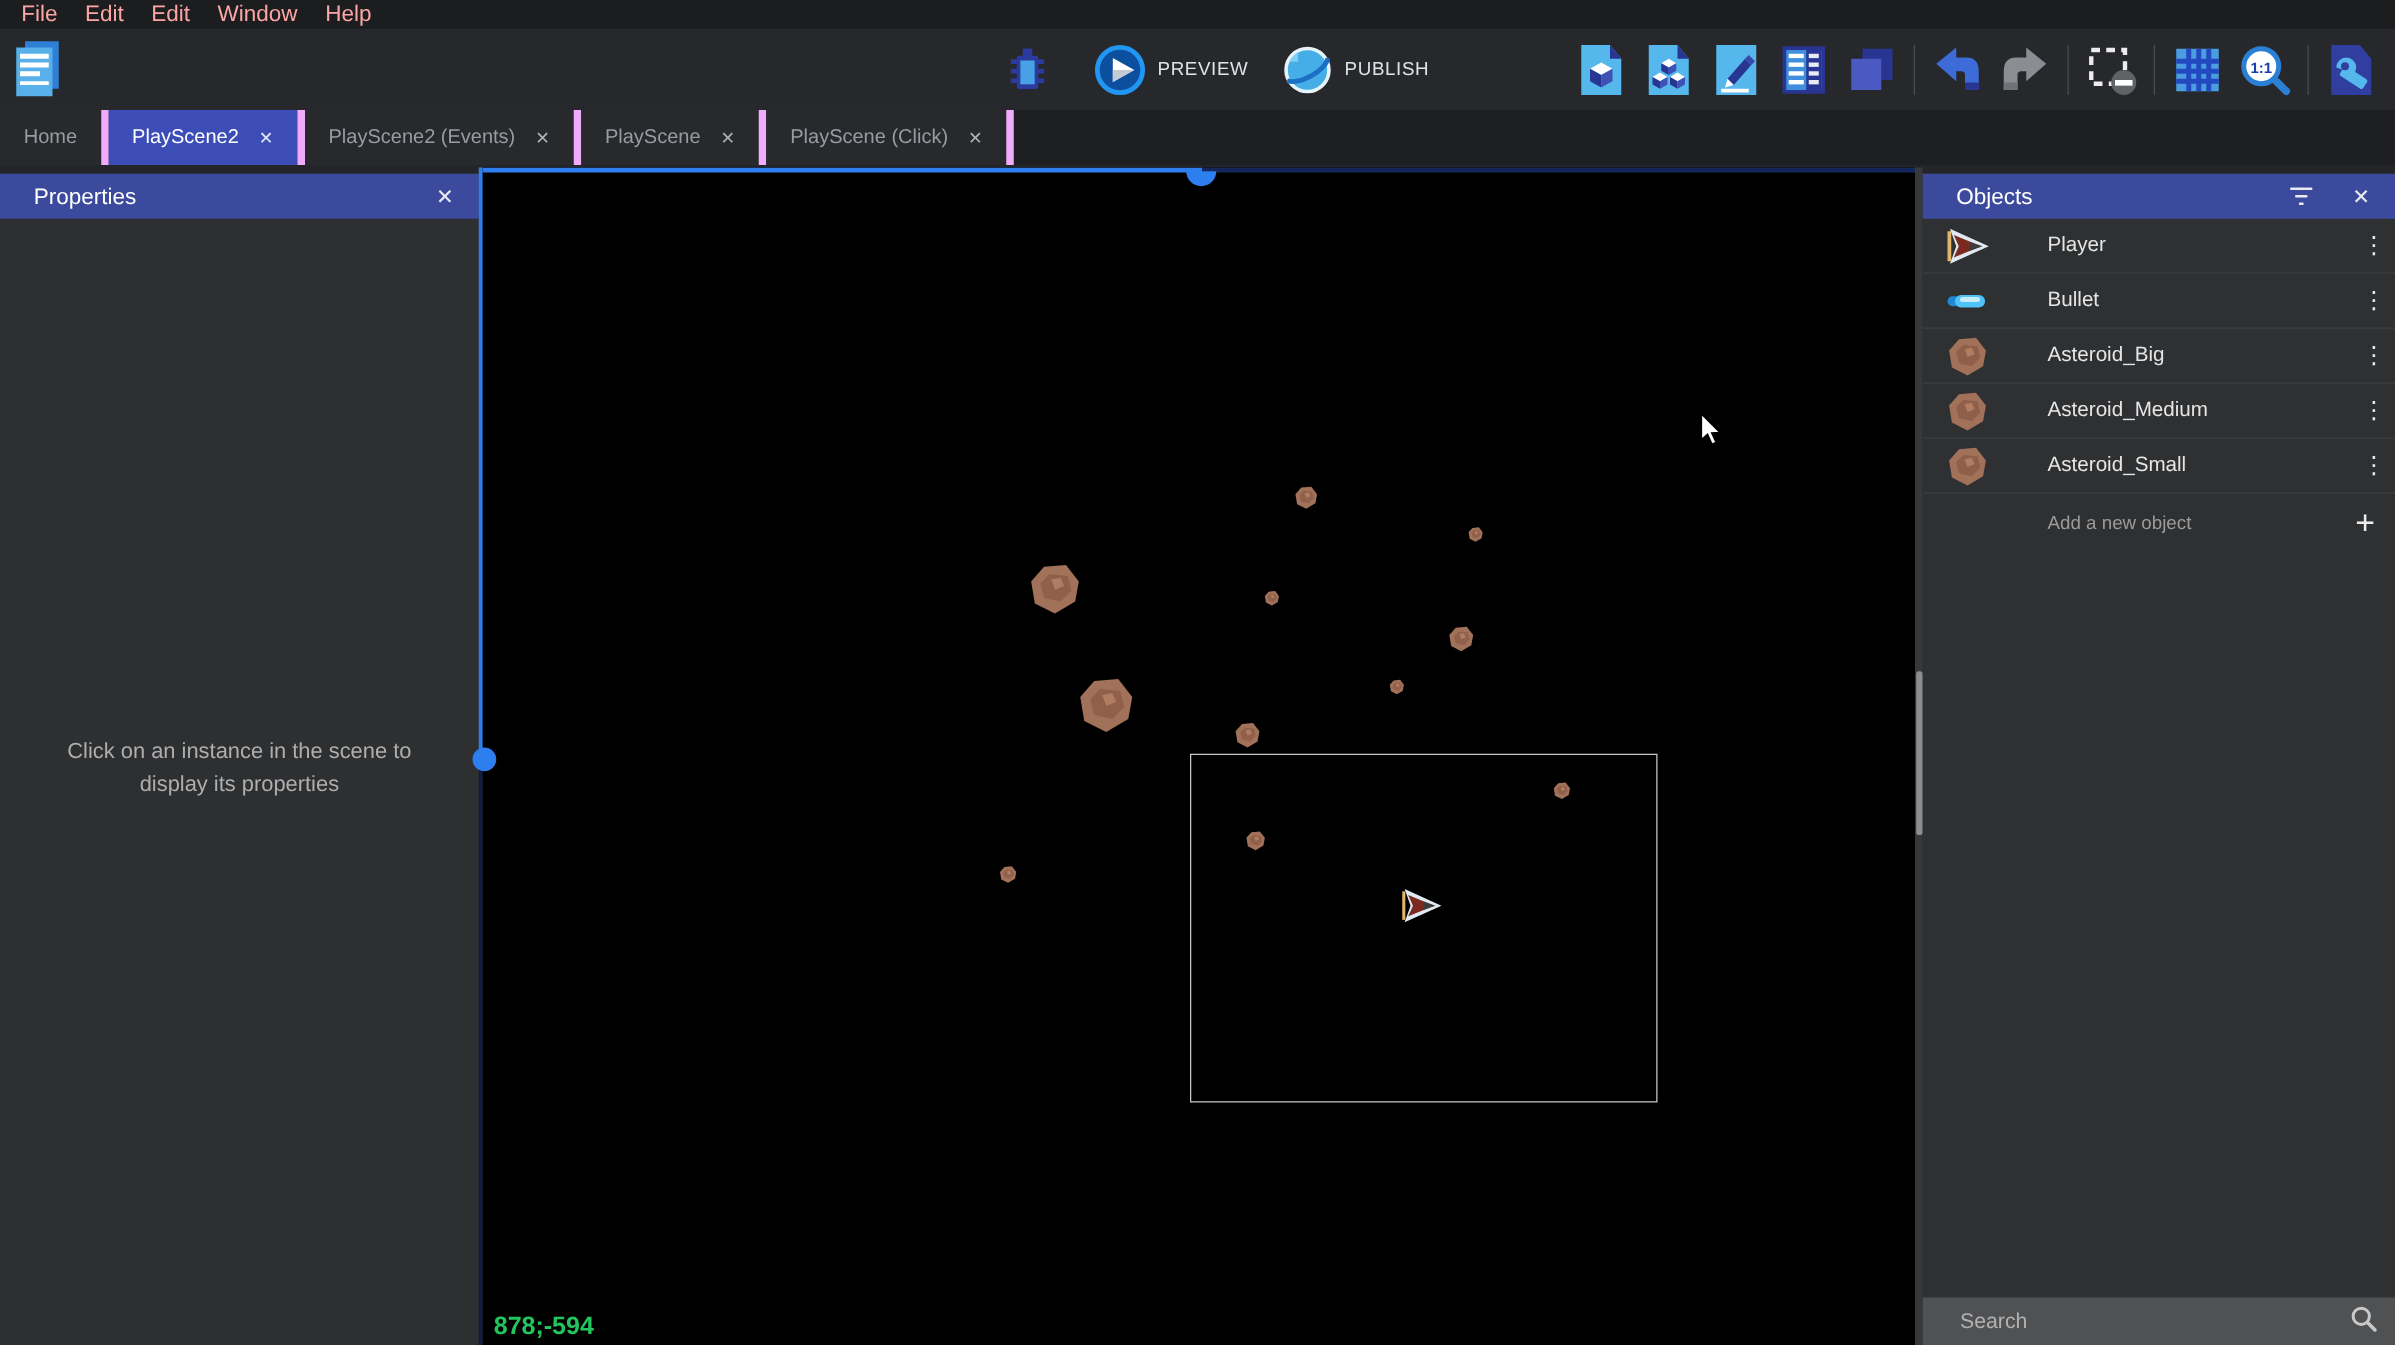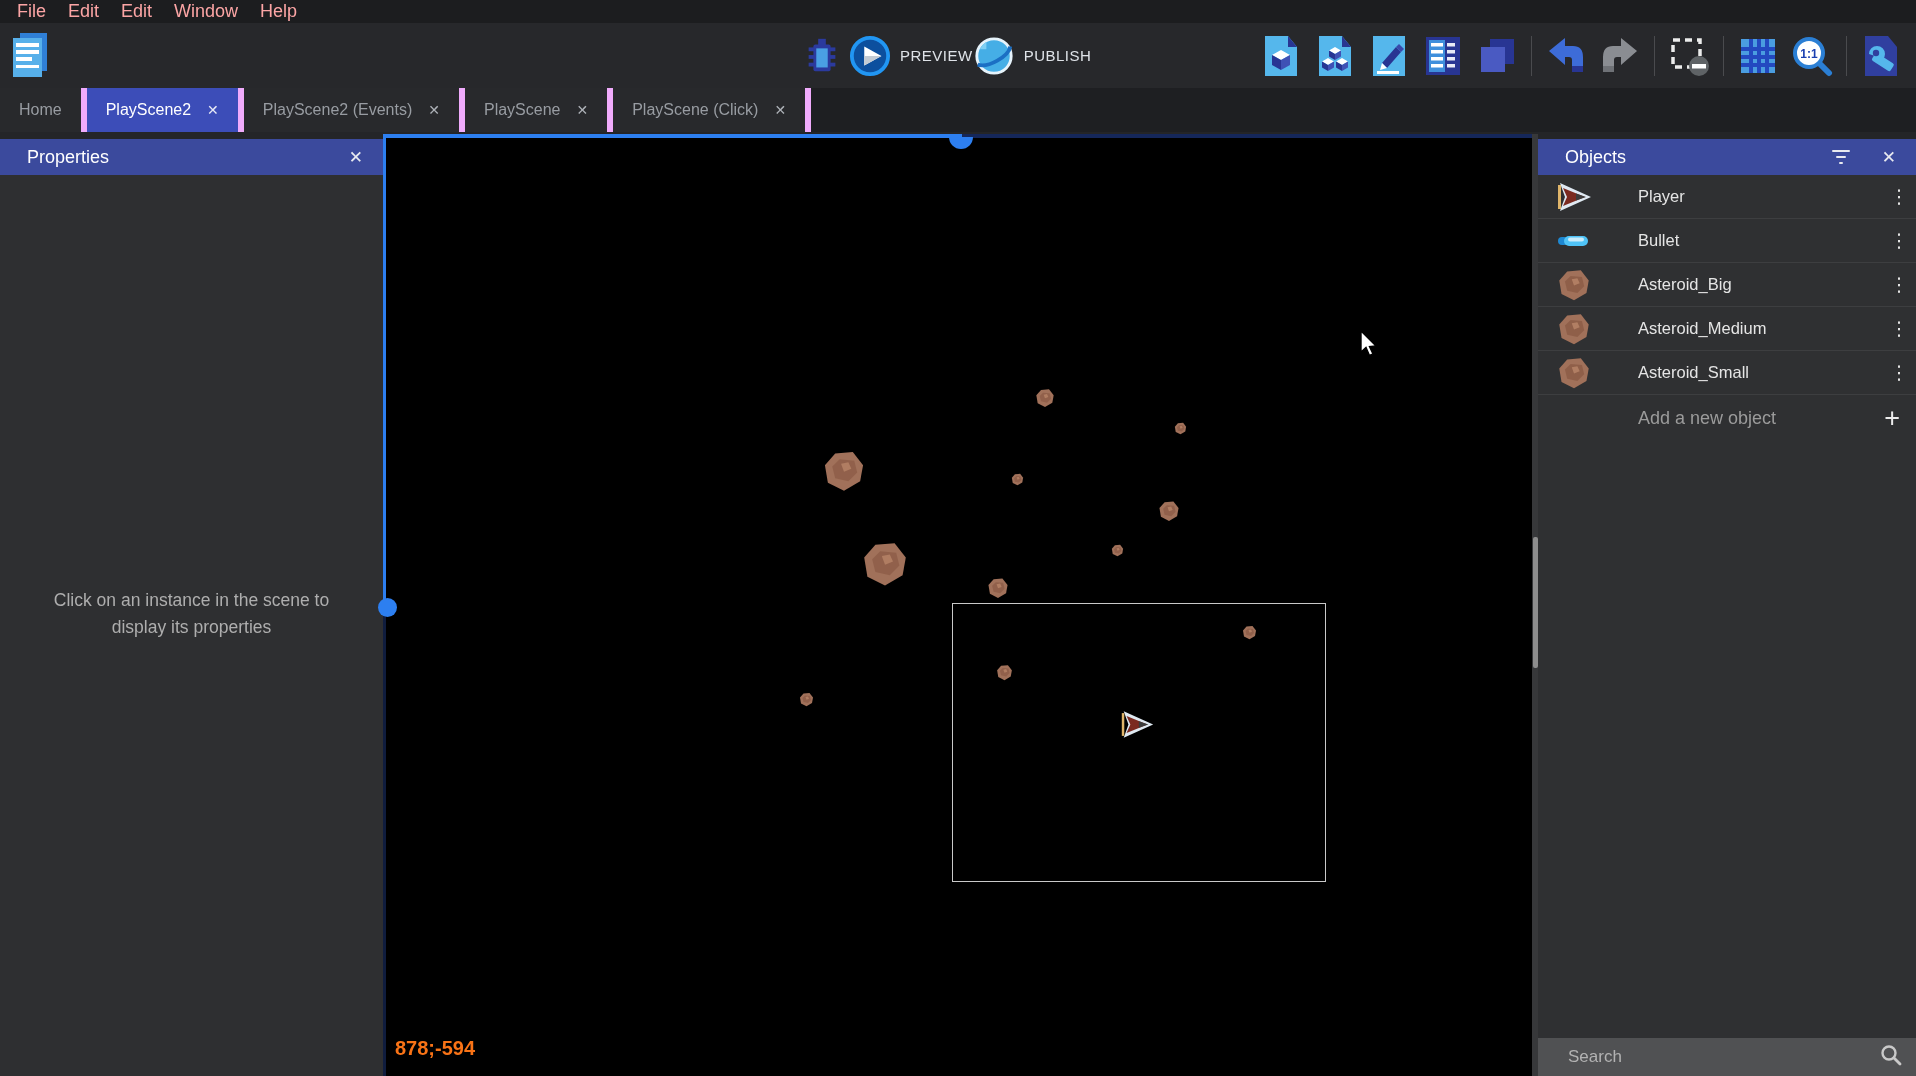--- a/index.html
+++ b/index.html
@@ -8,21 +8,21 @@
     position:relative; width:1916px; height:1076px; overflow:hidden;
     background:#242528; font-family:"Liberation Sans", sans-serif;
     color:#e6e6e6; -webkit-font-smoothing:antialiased;
   }
   
   .menubar { position:absolute; left:0; top:0; right:0; height:23px; background:#1c1d1f; display:flex; align-items:center; padding-left:6px; z-index:30; }
   .menu-item { color:#fca5a5; font-size:18px; padding:0 11px; height:100%; display:flex; align-items:center; cursor:default; }
   
   .toolbar { position:absolute; left:0; top:23px; right:0; height:65px; background:#27282b; z-index:29; }
   .applogo { position:absolute; left:9px; top:8px; width:42px; height:48px; }
-  .tb-center { position:absolute; left:795px; top:0; height:100%; display:flex; align-items:center; }
+  .tb-center { position:absolute; left:795px; top:0; height:100%; display:flex; align-items:center; gap:26px; }
   .tb-btn { display:flex; align-items:center; gap:9px; cursor:pointer; }
   .tb-label { font-size:15px; letter-spacing:.5px; color:#dfe3e8; }
   .tb-right { position:absolute; right:8px; top:0; height:100%; display:flex; align-items:center; }
   .tb-ic { width:44px; height:44px; display:flex; align-items:center; justify-content:center; margin:0 5px; cursor:pointer; }
   .tb-sep { width:1px; height:40px; background:#4a4b4e; margin:0 7px; }
   
   .tabbar { position:absolute; left:0; top:88px; right:0; height:44px; background:#1e1f22; display:flex; align-items:stretch; z-index:28; }
   .tab { display:flex; align-items:center; padding:0 19px; background:#28292c; border-right:6px solid #f0abfc; font-size:16px; color:#989ca2; cursor:pointer; white-space:nowrap; }
   .tab.active { background:#3c4db8; color:#ffffff; }
   .tab .tab-close { margin-left:16px; font-size:14px; color:#aeb2b8; }
@@ -32,37 +32,37 @@
   .panel-title { font-size:18px; color:#ffffff; flex:1; }
   .panel-x { color:#e8eaf0; font-size:17px; cursor:pointer; padding:2px 6px; }
   .properties-panel { position:absolute; left:0; top:139px; width:383px; bottom:0; background:#2e2f31; }
   .props-message { position:absolute; top:448px; left:0; right:0; text-align:center; color:#aeaeae; font-size:17.5px; line-height:1.55; padding:0 42px; }
   .objects-panel { position:absolute; left:1538px; top:139px; width:378px; bottom:0; background:#2f3032; }
   .obj-row { height:44px; display:flex; align-items:center; border-bottom:1px solid #3d3e40; cursor:pointer; }
   .obj-ic { width:44px; margin-left:14px; display:flex; justify-content:center; align-items:center; }
   .obj-label { margin-left:42px; font-size:16.5px; color:#e5e5e5; flex:1; }
   .obj-kebab { width:34px; text-align:center; color:#e8e8e8; font-size:19px; letter-spacing:0; cursor:pointer; line-height:1; }
   .add-row { height:46px; display:flex; align-items:center; cursor:pointer; }
-  .add-label { margin-left:100px; font-size:18px; color:#9b9b9b; flex:1; }
+  .add-label { margin-left:100px; font-size:15px; color:#9b9b9b; flex:1; }
   .add-plus { margin-right:16px; font-size:27px; font-weight:300; color:#ececec; }
   .filter-ic { display:flex; flex-direction:column; align-items:center; gap:3.5px; margin-right:26px; cursor:pointer; }
   .filter-ic i { display:block; background:#e8eaf0; height:2.5px; border-radius:1px; }
   .searchbar { position:absolute; left:0; right:0; bottom:0; height:38px; background:#505153; display:flex; align-items:center; }
   .searchbar input { flex:1; background:transparent; border:none; outline:none; color:#e0e0e0; font-size:17px; padding-left:30px; font-family:"Liberation Sans",sans-serif; }
   .searchbar input::placeholder { color:#b2b2b2; }
   .search-ic { margin-right:14px; }
   
   .canvas { position:absolute; left:386px; top:134px; width:1146px; height:942px; background:#000; overflow:hidden; }
   .canvas-topline { position:absolute; left:0; top:0; height:4px; width:100%;
     background:linear-gradient(90deg,#2d7ff0 0px,#2d7ff0 576px,#15275a 576px,#15275a 100%); }
   .top-handle { position:absolute; left:563px; top:3px; width:24px; height:12px; background:#2d7ff0; border-radius:0 0 12px 12px; cursor:row-resize; }
   .v-splitter { position:absolute; left:383px; top:134px; width:3px; height:942px;
     background:linear-gradient(#2d7ff0 0px,#2d7ff0 473px,#101d3e 473px,#101d3e 100%); z-index:5; }
   .v-handle { position:absolute; left:378px; top:598px; width:19px; height:19px; border-radius:50%; background:#2d7ff0; z-index:6; cursor:col-resize; }
-  .coords { position:absolute; left:9px; bottom:16px; font-size:20px; font-weight:bold; color:#f97316; text-shadow:0 1px 2px #000; }
+  .coords { position:absolute; left:9px; bottom:3px; font-size:20px; font-weight:bold; color:#22c55e; text-shadow:0 1px 2px #000; }
   .camera-border { position:absolute; border:1px solid #c9c9c9; }
   .instance { position:absolute; }
   .vscroll { position:absolute; left:1532px; top:134px; width:6px; height:942px; background:#37383a; z-index:5; }
   .vscroll .thumb { position:absolute; left:0.5px; width:5px; top:403px; height:131px; background:#8d8d8d; border-radius:2px; cursor:pointer; }
   .cursor { position:absolute; left:1360px; top:330px; z-index:50; pointer-events:none; }
 </style>
 </head>
 <body>
 
 <div class="app">

